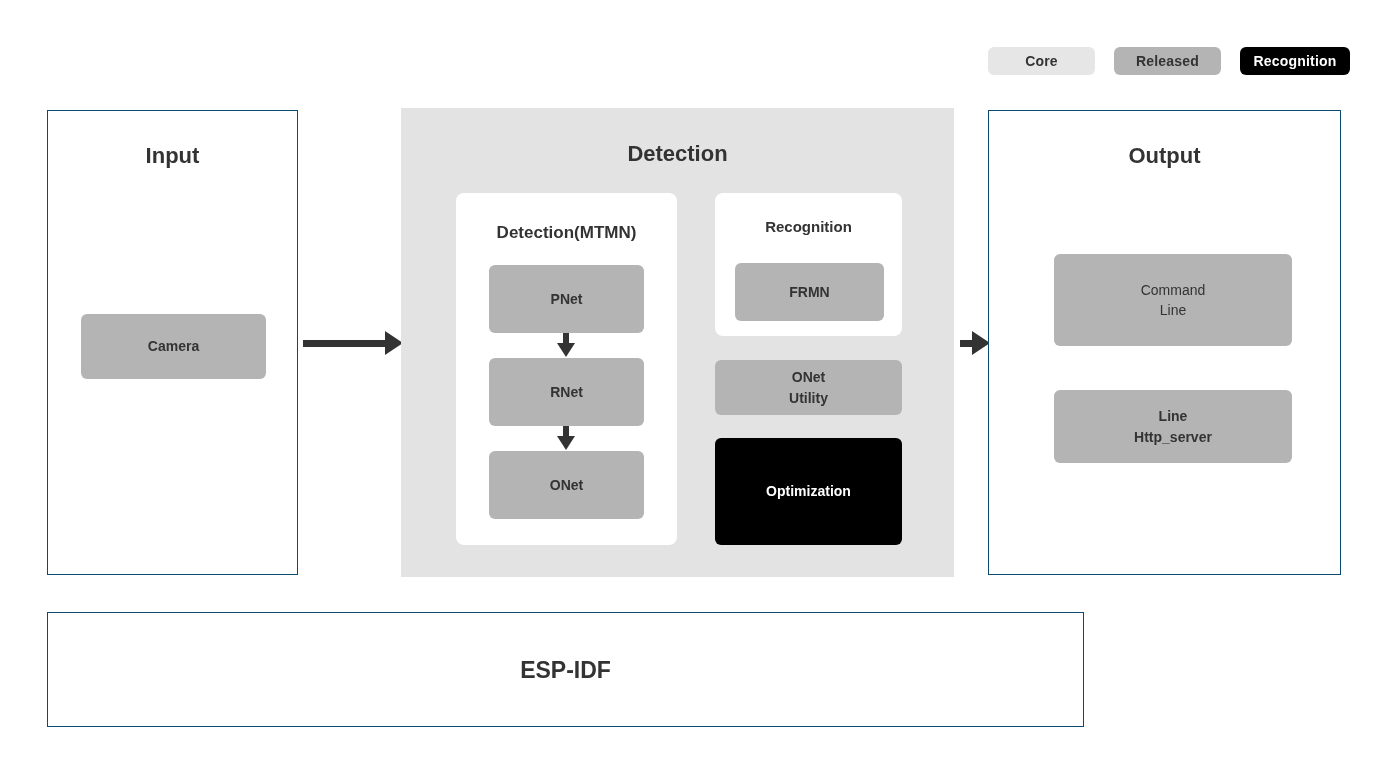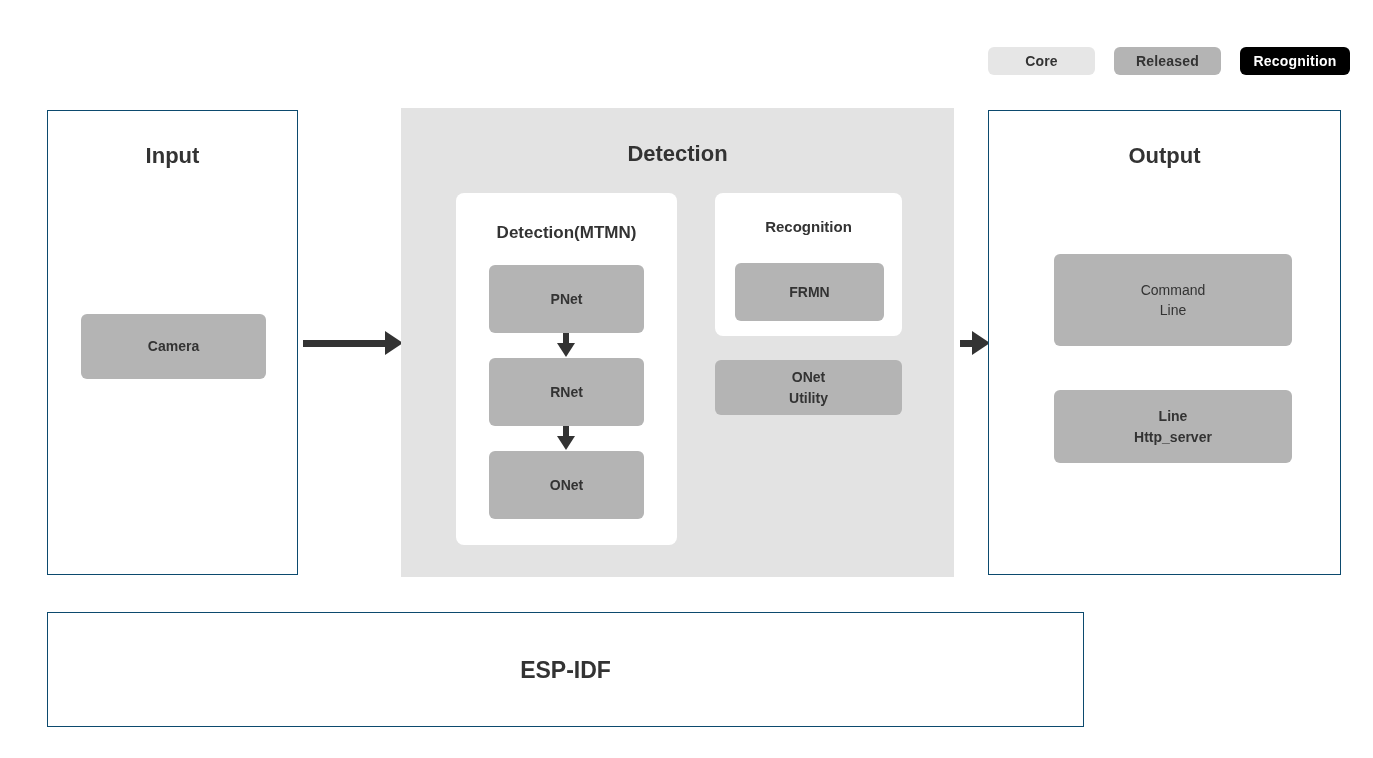--- a/index.html
+++ b/index.html
@@ -315,20 +315,23 @@
     <div class="node node-released" id="node-frmn">
       <span>FRMN</span>
     </div>
   </div>
 
   <div class="node node-released" id="node-image-utility">
     <span>ONet
 Utility</span>
   </div>
 
+  <div class="node node-developing" id="node-optimization">
+    <span>Optimization</span>
+  </div>
 </div>
 
 <div class="arrow-h" id="arrow-processing-output">
   <div class="shaft"></div>
   <div class="head"></div>
 </div>
 
 <div class="panel panel-outline" id="panel-output">
   <div class="panel-title">Output</div>
 

